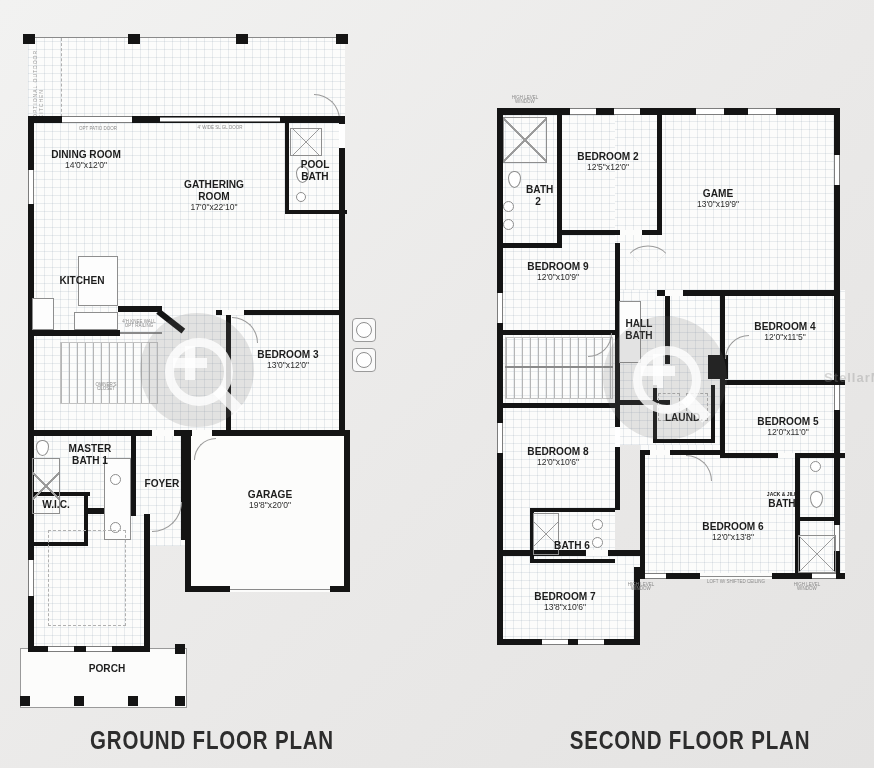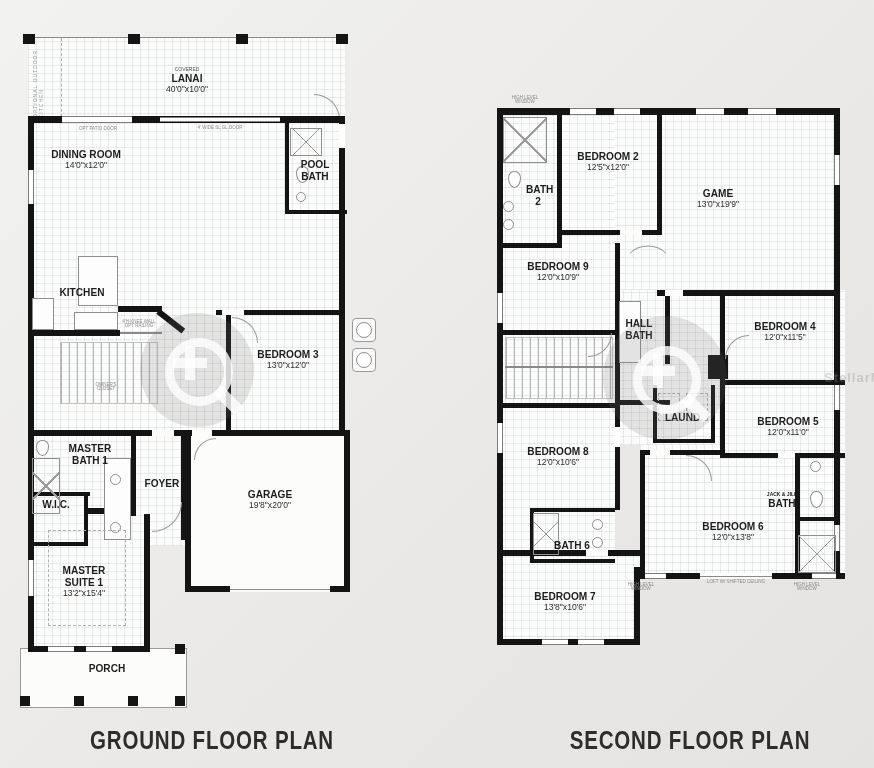--- a/index.html
+++ b/index.html
@@ -125,55 +125,50 @@
     <div class="arc" style="left:132px;top:472px;width:30px;height:30px;transform:rotate(180deg)"></div>
     <div class="arc" style="left:212px;top:287px;width:26px;height:26px;transform:rotate(90deg)"></div>
     <div class="arc" style="left:174px;top:408px;width:22px;height:22px"></div>
     <div class="acu" style="left:332px;top:288px;width:24px;height:24px">
         <div class="circ" style="left:3px;top:3px;width:16px;height:16px"></div>
       </div>
     <div class="acu" style="left:332px;top:318px;width:24px;height:24px">
         <div class="circ" style="left:3px;top:3px;width:16px;height:16px"></div>
       </div>
 
-    <div class="lbl" style="left:100px;top:36px;width:134px">
-      <div class="pre">COVERED</div>
-      <div class="nm">LANAI</div>
-      <div class="dm">40'0"x10'0"</div>
-    </div>
     <div class="lbl" style="left:16px;top:118px;width:100px">
       <div class="nm">DINING ROOM</div>
       <div class="dm">14'0"x12'0"</div>
     </div>
+    <div class="lbl" style="left:142px;top:148px;width:104px">
+      <div class="nm" style="width:74px;margin:0 auto">GATHERING ROOM</div>
+      <div class="dm">17'0"x22'10"</div>
+    </div>
     <div class="lbl" style="left:269px;top:128px;width:52px">
       <div class="nm" style="width:34px;margin:0 auto">POOL BATH</div>
     </div>
-    <div class="lbl" style="left:18px;top:256px;width:88px">
+    <div class="lbl" style="left:18px;top:244px;width:88px">
       <div class="nm">KITCHEN</div>
     </div>
     <div class="lbl" style="left:216px;top:318px;width:104px">
       <div class="nm">BEDROOM 3</div>
       <div class="dm">13'0"x12'0"</div>
     </div>
     <div class="lbl" style="left:40px;top:412px;width:60px">
       <div class="nm" style="width:52px;margin:0 auto">MASTER BATH 1</div>
     </div>
     <div class="lbl" style="left:10px;top:468px;width:52px">
       <div class="nm">W.I.C.</div>
     </div>
     <div class="lbl" style="left:112px;top:447px;width:60px">
       <div class="nm">FOYER</div>
     </div>
     <div class="lbl" style="left:198px;top:458px;width:104px">
       <div class="nm">GARAGE</div>
       <div class="dm">19'8"x20'0"</div>
-    </div>
-    <div class="lbl" style="left:20px;top:534px;width:88px">
-      <div class="nm" style="width:58px;margin:0 auto">MASTER SUITE 1</div>
-      <div class="dm">13'2"x15'4"</div>
     </div>
     <div class="lbl" style="left:42px;top:632px;width:90px">
       <div class="nm">PORCH</div>
     </div>
 
     <div class="t4" style="left:48px;top:96px;width:60px">OPT PATIO DOOR</div>
     <div class="t4" style="left:150px;top:95px;width:100px">4' WIDE SL GL DOOR</div>
     <div class="t4" style="left:96px;top:289px;width:46px">4'H KNEE WALL OPT RAILING</div>
     <div class="t4" style="left:66px;top:352px;width:40px">OWNER'S CLOSET</div>
 

